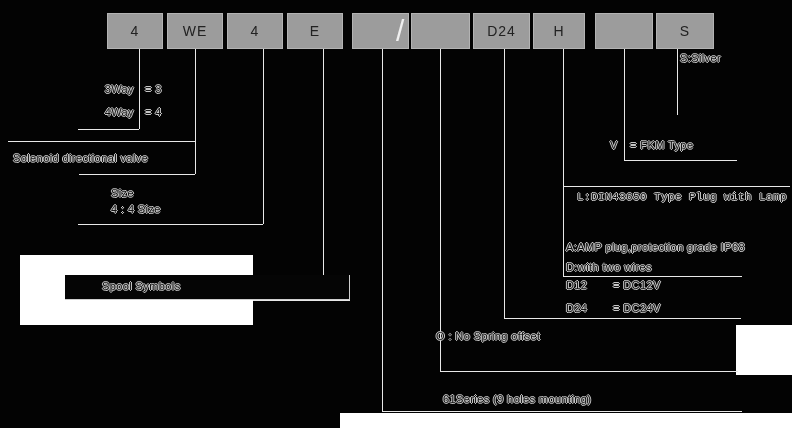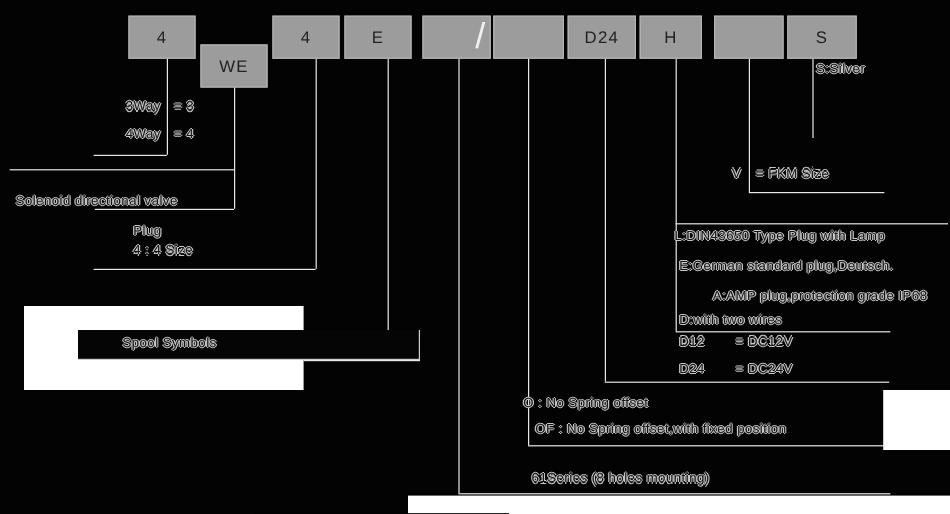--- a/index.html
+++ b/index.html
@@ -36,21 +36,21 @@
 </head>
 <body>
 
 <div id="stage">
 
   <div class="patch" style="left:20px;top:255px;width:233px;height:70px;"></div>
   <div class="patch" style="left:340px;top:413px;width:452px;height:15px;"></div>
   <div class="patch" style="left:736px;top:325px;width:56px;height:50px;"></div>
 
   <div class="code-box" style="left:107px;width:56px;">4</div>
-  <div class="code-box" style="left:167px;width:56px;margin-top:24px;">WE</div>
+  <div class="code-box" style="left:167px;width:56px;">WE</div>
   <div class="code-box" style="left:227px;width:56px;">4</div>
   <div class="code-box" style="left:287px;width:56px;">E</div>
   <div class="code-box" style="left:352px;width:57px;"></div>
   <div class="code-box" style="left:411px;width:59px;"></div>
   <div class="code-box" style="left:473px;width:57px;">D24</div>
   <div class="code-box" style="left:533px;width:52px;">H</div>
   <div class="code-box" style="left:595px;width:58px;"></div>
   <div class="code-box" style="left:656px;width:58px;">S</div>
   <div class="slash">/</div>
 
@@ -77,37 +77,35 @@
   <div class="hline" style="left:440px;top:371px;width:298px;"></div>
   <div class="hline" style="left:382px;top:411px;width:360px;"></div>
 
   <div class="bar"></div>
 
   <div class="lbl right" style="left:90px;top:83px;width:44px;">3Way</div>
   <div class="lbl" style="left:145px;top:83px;">= 3</div>
   <div class="lbl right" style="left:90px;top:106px;width:44px;">4Way</div>
   <div class="lbl" style="left:145px;top:106px;">= 4</div>
 
-  <div class="lbl" style="left:13px;top:152px;margin-top:10px;">Solenoid directional valve</div>
-  <div class="lbl" style="left:111px;top:187px;">Plug</div>
+  <div class="lbl" style="left:13px;top:152px;">Solenoid directional valve</div>
+  <div class="lbl" style="left:111px;top:187px;">Size</div>
   <div class="lbl" style="left:111px;top:203px;">4 : 4 Size</div>
   <div class="lbl" style="left:102px;top:280px;">Spool Symbols</div>
-  <div class="lbl" style="left:443px;top:393px;">61Series (8 holes mounting)</div>
+  <div class="lbl" style="left:443px;top:393px;">61Series (9 holes mounting)</div>
 
   <div class="lbl" style="left:436px;top:330px;">O : No Spring offset</div>
-  <div class="lbl" style="left:446px;top:352px;">OF : No Spring offset,with fixed position</div>
 
-  <div class="lbl" style="left:562px;top:191px;">L:DIN43650 Type Plug with Lamp</div>
-  <div class="lbl" style="left:566px;top:216px;">E:German standard plug,Deutsch.</div>
-  <div class="lbl" style="left:566px;top:241px;margin-left:28px;">A:AMP plug,protection grade IP68</div>
+  <div class="lbl" style="left:577px;top:191px;font-family:Liberation Mono, monospace;">L:DIN43650 Type Plug with Lamp</div>
+  <div class="lbl" style="left:566px;top:241px;">A:AMP plug,protection grade IP68</div>
   <div class="lbl" style="left:566px;top:261px;">D:with two wires</div>
 
   <div class="lbl" style="left:566px;top:279px;text-align:center;">D12</div>
   <div class="lbl" style="left:613px;top:279px;">= DC12V</div>
   <div class="lbl" style="left:566px;top:302px;">D24</div>
   <div class="lbl" style="left:613px;top:302px;">= DC24V</div>
 
   <div class="lbl" style="left:610px;top:139px;">V</div>
-  <div class="lbl" style="left:630px;top:139px;">= FKM Size</div>
+  <div class="lbl" style="left:630px;top:139px;">= FKM Type</div>
 
   <div class="lbl" style="left:680px;top:52px;">S:Silver</div>
 
 </div>
 
 </body></html>

